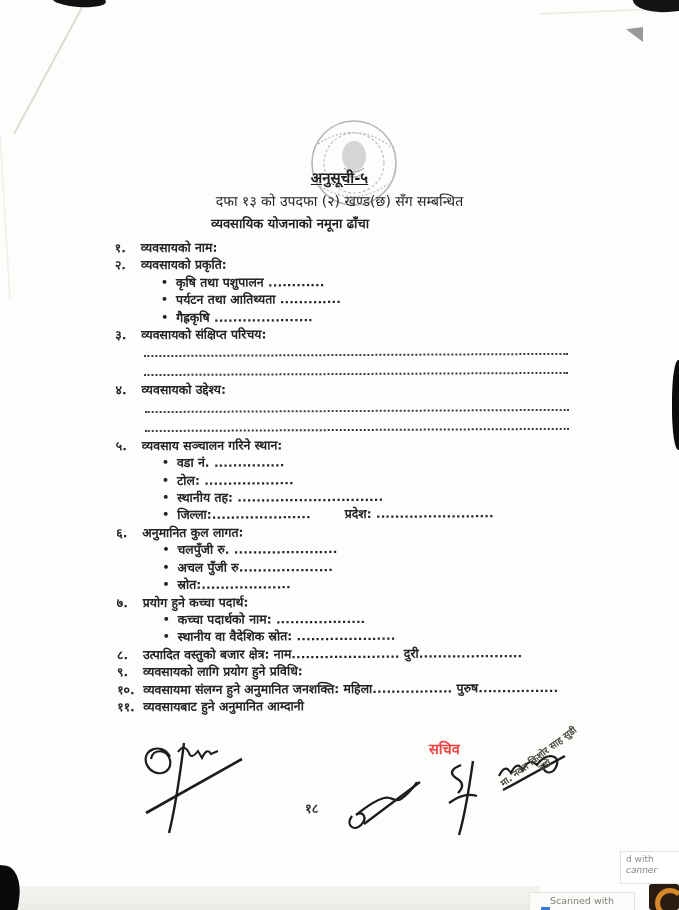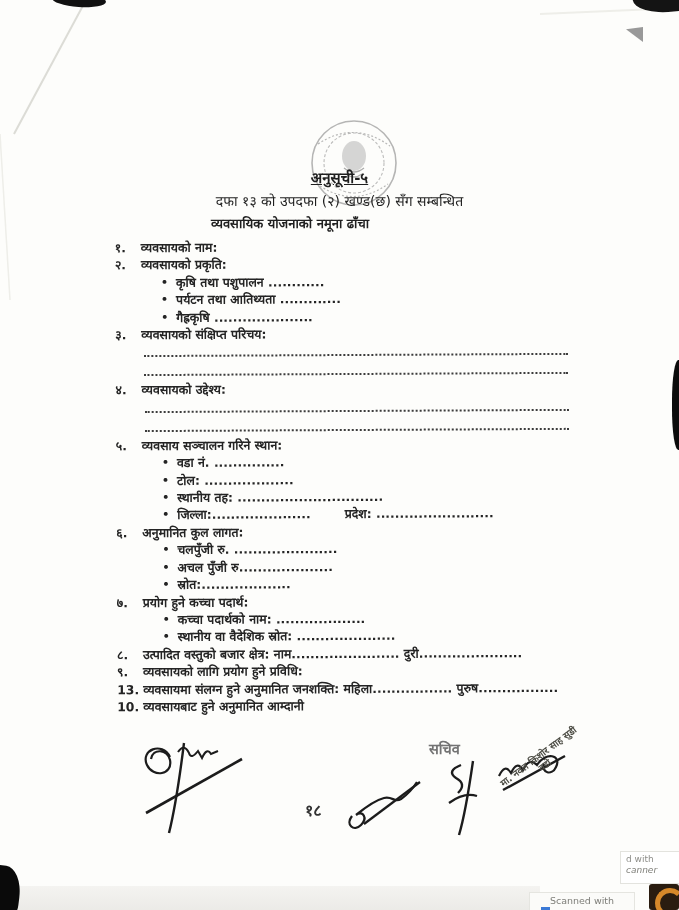--- a/index.html
+++ b/index.html
@@ -30,22 +30,22 @@
   
   .doc{position:absolute;left:116px;top:238px;width:470px;z-index:3;color:#242424;
     font-size:12.4px;font-weight:700;line-height:17.4px;transform:rotate(-0.3deg);}
   .frow{display:flex;min-height:17.4px;white-space:nowrap;}
   .frow .num{width:26px;flex:none;}
   .frow.b{padding-left:46px;}
   .frow.b .dot{width:15px;flex:none;font-size:11px;}
   .frow.b .sp2{margin-left:34px;}
   .dotline{border-bottom:2px dotted #3c3c3c;height:12px;margin:0 4px 5px 29px;width:424px;}
   .sig{position:absolute;}
-  .page-num{position:absolute;left:305px;top:799px;font-size:16px;font-weight:700;color:#333;z-index:4;}
-  .secretary{position:absolute;left:429px;top:738px;font-size:14.5px;font-weight:700;color:#737373;z-index:4;}
+  .page-num{position:absolute;left:305px;top:799px;font-size:13px;font-weight:700;color:#333;z-index:4;}
+  .secretary{position:absolute;left:429px;top:738px;font-size:14.5px;font-weight:700;color:#ef4444;z-index:4;}
   .stamp-text{position:absolute;left:487px;top:788px;width:120px;transform:rotate(-37deg);
     transform-origin:left top;font-size:9.5px;font-weight:700;color:#4c4c44;text-align:center;
     line-height:11px;z-index:4;}
   
   .badge-right{position:absolute;left:620px;top:851px;width:72px;height:33px;background:#fff;
     border:1px solid #e3e3de;padding:2px 5px;box-sizing:border-box;font-size:9px;color:#8d8d88;
     text-align:left;z-index:5;line-height:11px;}
   .badge-right .l2{font-style:italic;color:#7f7f79;}
   .badge-bottom{position:absolute;left:529px;top:892px;width:104px;height:18px;background:#fbfbf9;
     border:1px solid #e5e5e0;font-size:9.5px;color:#7d7d78;text-align:center;line-height:16px;z-index:5;}
@@ -179,25 +179,25 @@
 
     <div class="frow">
         <span class="num">८.</span>
         <span>उत्पादित वस्तुको बजार क्षेत्र: नाम....................... दुरी......................</span>
       </div>
     <div class="frow">
         <span class="num">९.</span>
         <span>व्यवसायको लागि प्रयोग हुने प्रविधि:</span>
       </div>
     <div class="frow">
-        <span class="num">13.</span>
+        <span class="num">१०.</span>
         <span>व्यवसायमा संलग्न हुने अनुमानित जनशक्ति: महिला................. पुरुष.................</span>
       </div>
     <div class="frow">
-        <span class="num">10.</span>
+        <span class="num">११.</span>
         <span>व्यवसायबाट हुने अनुमानित आम्दानी</span>
       </div>
   </div>
 
   <svg class="sig" style="left:138px;top:733px;" width="122" height="104" viewBox="0 0 122 104">
     <path d="M32,24 c-8,-16 -30,-7 -23,8 c6,13 26,10 23,-5 c-3,-11 -17,-12 -19,-1" fill="none" stroke="#1c1c1c" stroke-width="2.2"></path>
     <path d="M40,19 q6,-9 11,1 q2,7 9,-2 l4,7 q5,-11 9,-4 l7,-3" fill="none" stroke="#1c1c1c" stroke-width="2"></path>
     <path d="M8,80 L104,26" fill="none" stroke="#1c1c1c" stroke-width="2.6"></path>
     <path d="M46,10 C42,42 38,72 31,100" fill="none" stroke="#1c1c1c" stroke-width="2.4"></path>
   </svg>

